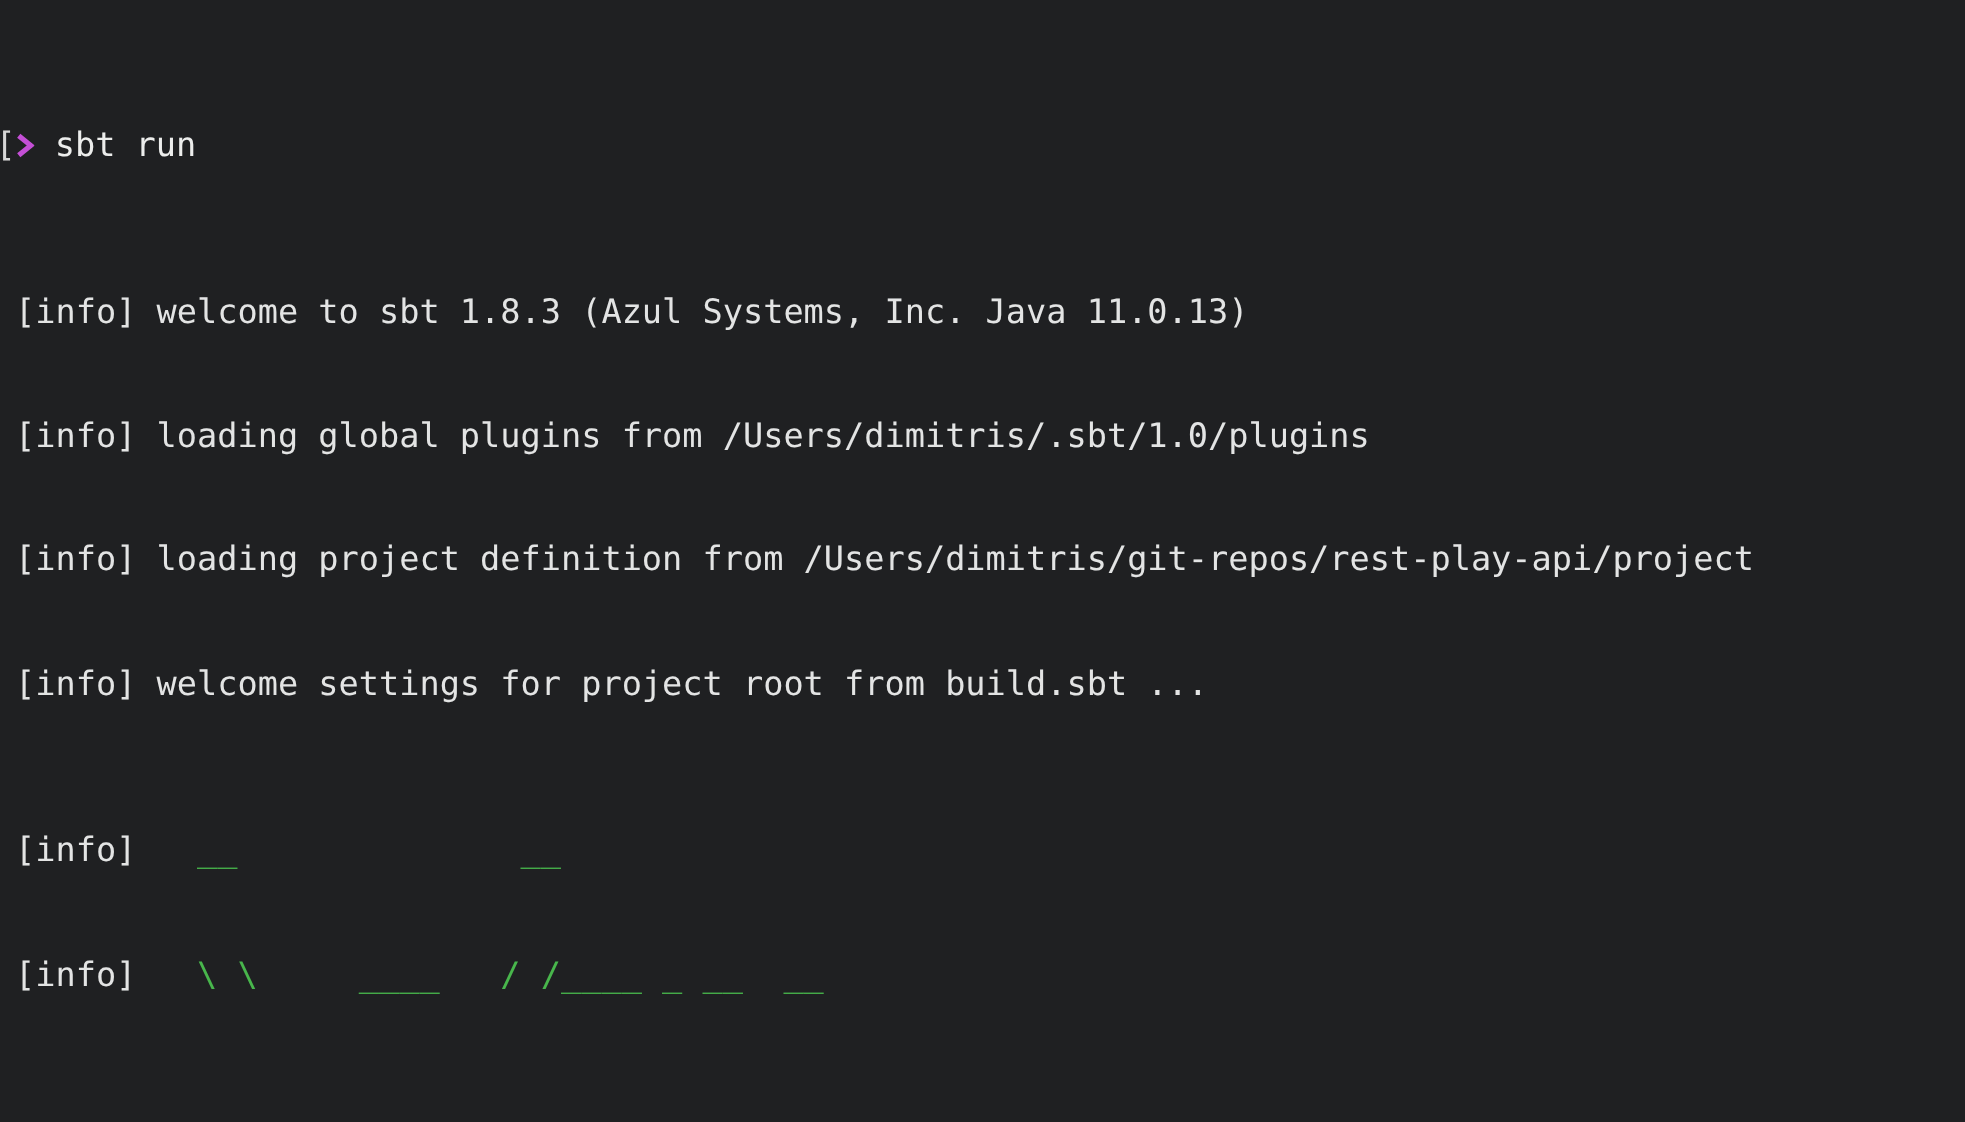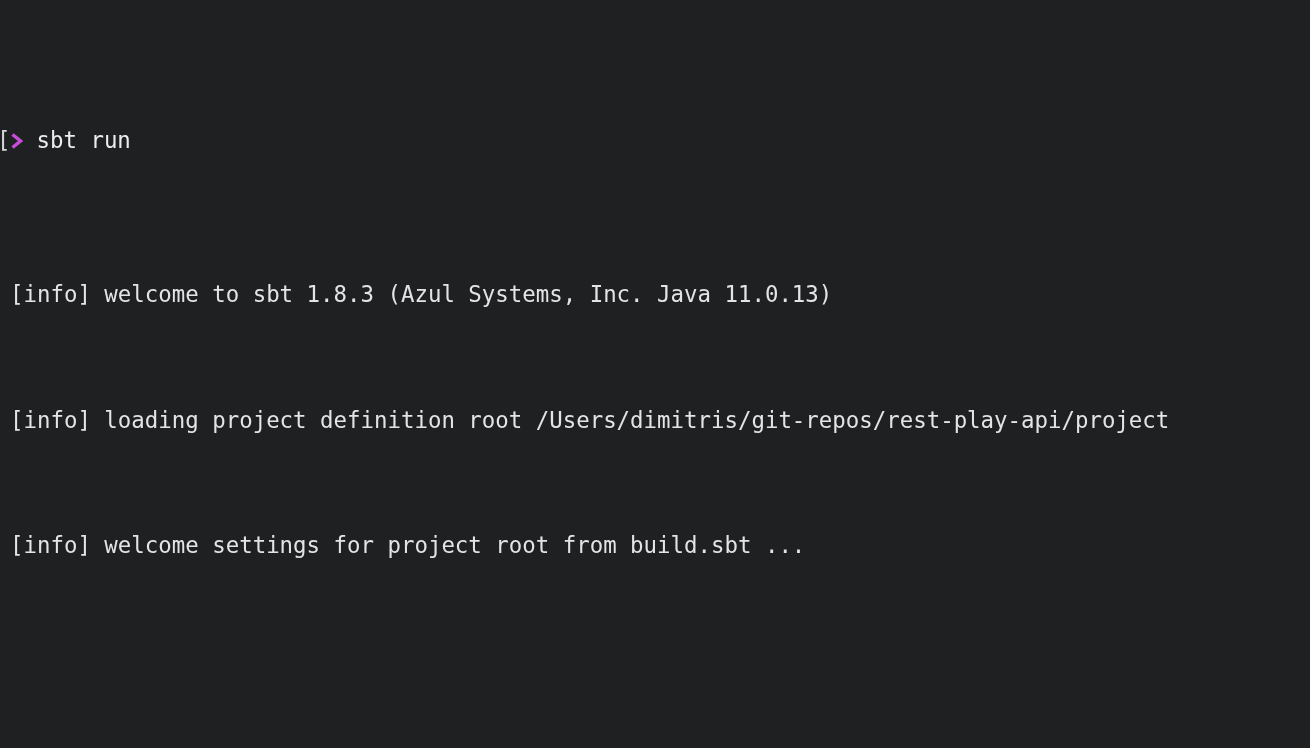--- a/index.html
+++ b/index.html
@@ -15,21 +15,21 @@
     box-sizing: border-box;
     padding: 1px 0 0 10px;
     background: var(--background, #1f2022);
     color: var(--foreground, #e3e4e4);
     font-family: "DejaVu Sans Mono", "Liberation Mono", monospace;
     font-size: 22.4px;
     line-height: 27.65px;
     white-space: pre;
     overflow: hidden;
   }
-  .line { height: 27.65px; margin-top: 43px; }
+  .line { height: 27.65px; }
   .prefix { color: var(--foreground, #e3e4e4); }
   .s-fg      { color: var(--foreground, #e3e4e4); }
   .s-green   { color: var(--green, #48b64c); }
   .clip-bracket {
     display: inline-block;
     margin-left: -13px;
     color: var(--bracket_gray, #d6d6d6);
   }
   .chev {
     display: inline-block;
@@ -42,23 +42,26 @@
 </head>
 <body>
 
 <div class="terminal">
 
   <div class="line"><span class="clip-bracket">[</span><span class="chev"><svg width="13" height="18" viewBox="0 0 13 18">
           <path d="M2.5 2.5 L10.5 9 L2.5 15.5" fill="none" stroke="#c44fd6" stroke-width="3.4" stroke-linecap="butt" stroke-linejoin="miter"></path>
         </svg></span><span class="cmd">sbt run</span></div>
 
   <div class="line"><span class="prefix">[info]</span><span class="s-fg"> welcome to sbt 1.8.3 (Azul Systems, Inc. Java 11.0.13)</span></div>
-  <div class="line"><span class="prefix">[info]</span><span class="s-fg"> loading project definition root /Users/dimitris/git-repos/rest-play-api/project</span></div>
+  <div class="line"><span class="prefix">[info]</span><span class="s-fg"> loading global plugins from /Users/dimitris/.sbt/1.0/plugins</span></div>
+  <div class="line"><span class="prefix">[info]</span><span class="s-fg"> loading project definition from /Users/dimitris/git-repos/rest-play-api/project</span></div>
   <div class="line"><span class="prefix">[info]</span><span class="s-fg"> welcome settings for project root from build.sbt ...</span></div>
 
+  <div class="line"><span class="prefix">[info]</span><span class="s-green">   __              __</span></div>
+  <div class="line"><span class="prefix">[info]</span><span class="s-green">   \ \     ____   / /____ _ __  __</span></div>
   
   
   
   
 
   
   
   
   
   

